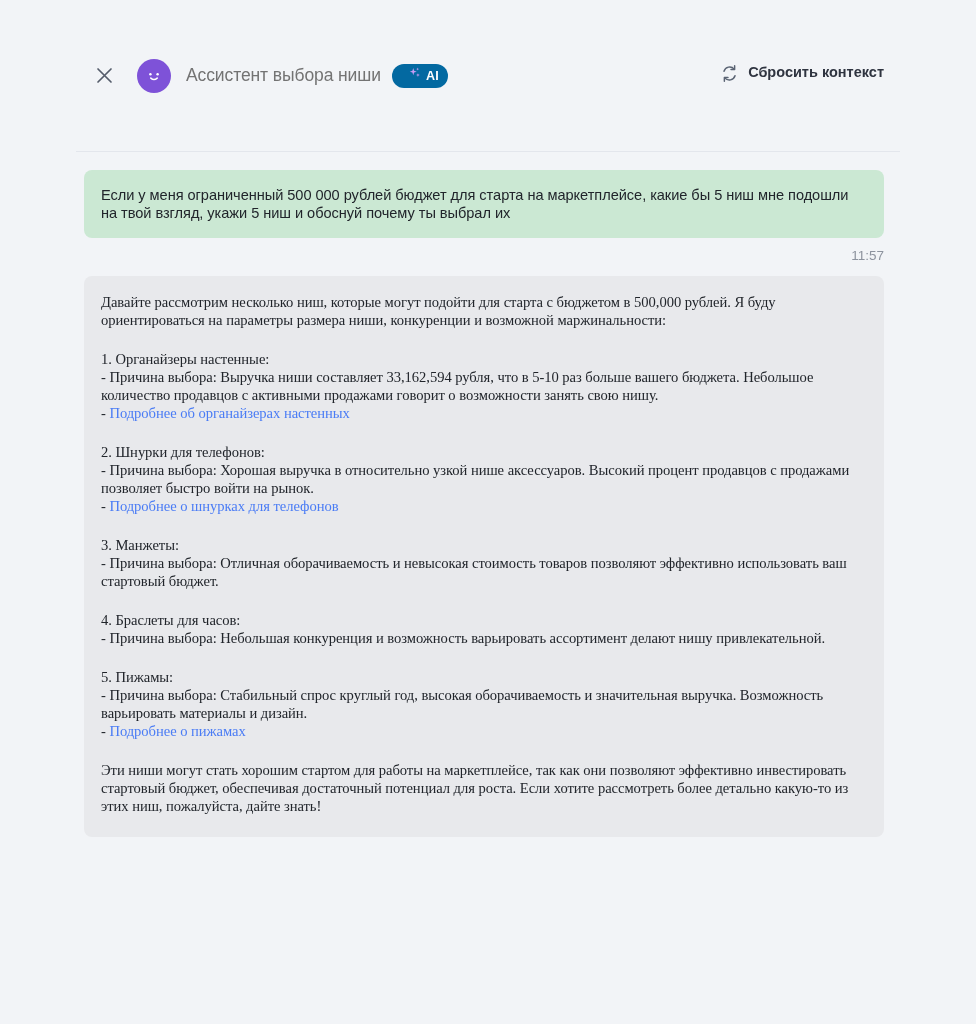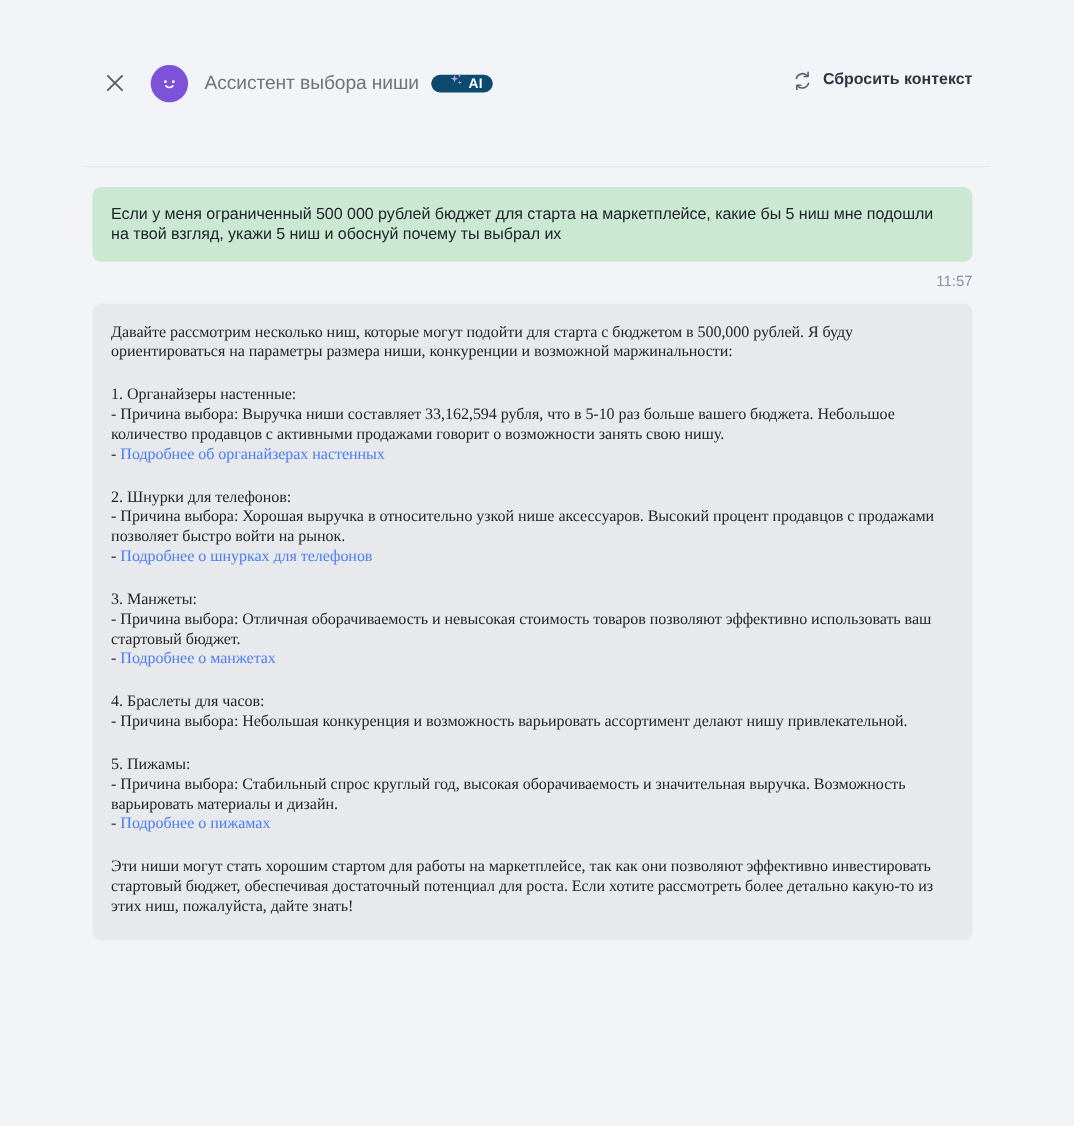--- a/index.html
+++ b/index.html
@@ -59,23 +59,23 @@
   .assistant-title {
     font-size: 17.5px;
     color: #737373;
     margin-left: 15px;
     letter-spacing: -0.1px;
     white-space: nowrap;
   }
 
   .ai-badge {
     margin-left: 11px;
-    height: 16px;
+    height: 24px;
     border-radius: 12px;
-    background: #0c4a6e;
+    background: #0369a1;
     display: inline-flex;
     align-items: center;
     gap: 3px;
     padding: 0 9px 0 16px;
   }
   .ai-badge .badge-text {
     color: #ffffff;
     font-size: 12.5px;
     font-weight: bold;
     letter-spacing: 0.2px;
@@ -229,21 +229,20 @@
 
       <div class="para-block">
         <p>2. Шнурки для телефонов:</p>
         <p>- Причина выбора: Хорошая выручка в относительно узкой нише аксессуаров. Высокий процент продавцов с продажами позволяет быстро войти на рынок.</p>
         <p><span>- </span><span class="link">Подробнее о шнурках для телефонов</span></p>
       </div>
 
       <div class="para-block">
         <p>3. Манжеты:</p>
         <p>- Причина выбора: Отличная оборачиваемость и невысокая стоимость товаров позволяют эффективно использовать ваш стартовый бюджет.</p>
-        <p><span>- </span><span class="link">Подробнее о манжетах</span></p>
       </div>
 
       <div class="para-block">
         <p>4. Браслеты для часов:</p>
         <p>- Причина выбора: Небольшая конкуренция и возможность варьировать ассортимент делают нишу привлекательной.</p>
       </div>
 
       <div class="para-block">
         <p>5. Пижамы:</p>
         <p>- Причина выбора: Стабильный спрос круглый год, высокая оборачиваемость и значительная выручка. Возможность варьировать материалы и дизайн.</p>

